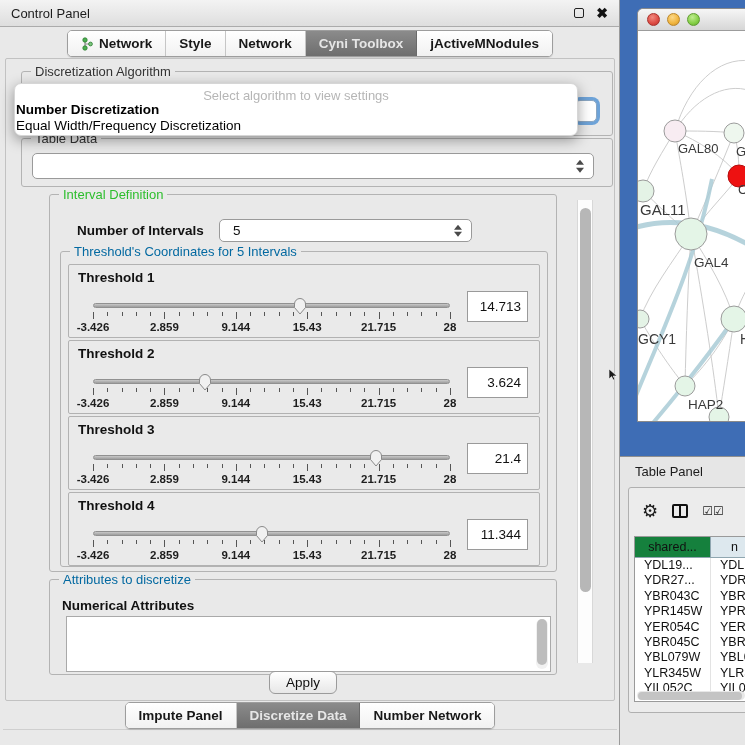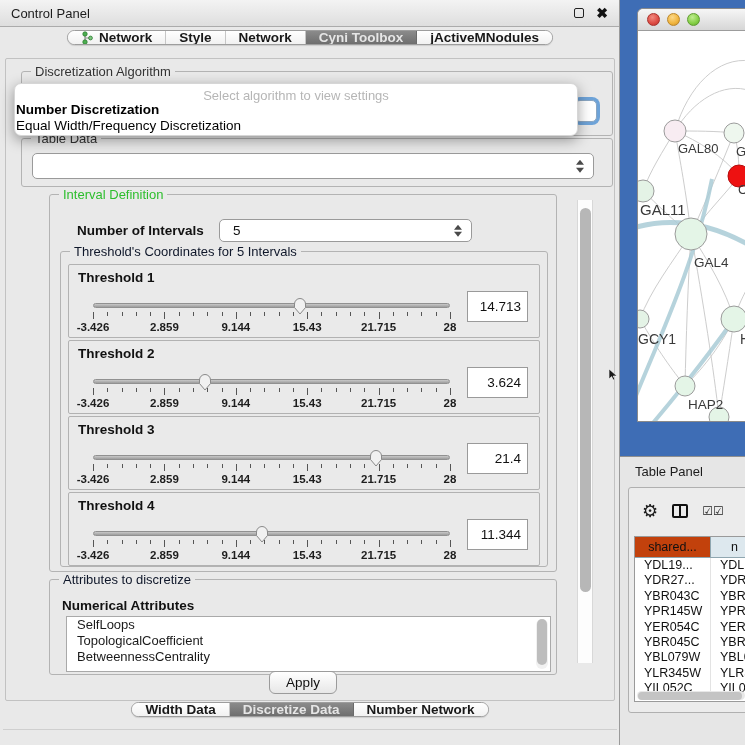--- a/index.html
+++ b/index.html
@@ -8,32 +8,32 @@
   #screen { position:relative; width:745px; height:745px; background:#e9e9e9; }
 
   
   #control-panel { position:absolute; left:0; top:0; width:620px; height:745px; background:#e9e9e9; border-right:1px solid #9a9a9a; }
   #titlebar { position:absolute; left:0; top:0; width:100%; height:27px; background:linear-gradient(#f3f3f3,#dedede); border-bottom:1px solid #ababab; display:flex; align-items:center; padding:0 11px; font-size:13px; color:#1c1c1c; }
   .win-controls { margin-left:auto; display:flex; gap:12px; align-items:center; }
   .float-box { width:10px; height:10px; border:1.6px solid #222; border-radius:2px; }
   .close-x { font-size:14px; font-weight:bold; color:#111; line-height:10px; }
 
   #top-tabbar { position:absolute; left:0; top:30px; width:620px; display:flex; justify-content:center; }
-  .tabgroup { display:flex; border:1px solid #9d9d9d; border-radius:10px; overflow:hidden; height:15px; background:#fbfbfb; box-shadow:0 1px 1px rgba(0,0,0,0.12); }
+  .tabgroup { display:flex; border:1px solid #9d9d9d; border-radius:5px; overflow:hidden; height:27px; background:#fbfbfb; box-shadow:0 1px 1px rgba(0,0,0,0.12); }
   .tab { display:flex; align-items:center; gap:6px; padding:0 13px; font-size:13.5px; font-weight:bold; color:#181818; background:linear-gradient(#ffffff,#f1f1f1); border-right:1px solid #c6c6c6; white-space:nowrap; }
   .tab:last-child { border-right:none; }
   .tab.selected { background:linear-gradient(#8b8b8b,#6e6e6e); color:#e6e6e6; border-right-color:#6a6a6a; }
 
   #content-box { position:absolute; left:5px; top:58px; width:610px; height:643px; border:1px solid #c2c2c2; border-radius:2px; background:#e9e9e9; overflow:hidden; }
   #panel-bottom-line { position:absolute; left:3px; top:729px; width:614px; height:0; border-top:1px solid #cfcfcf; }
 
   .group { position:absolute; border:1px solid #b3b3b3; border-radius:3px; }
   .legend { position:absolute; top:-8px; left:9px; background:#e9e9e9; padding:0 4px; font-size:13px; color:#333; white-space:nowrap; }
   .legend.green { color:#2dbe2d; }
-  .legend.blue { color:#0f172a; }
+  .legend.blue { color:#0369a1; }
 
   .combo { position:absolute; background:#fff; border:1px solid #9a9a9a; border-radius:5px; font-size:13.5px; color:#111; display:flex; align-items:center; padding-left:13px; }
   .stepper { position:absolute; right:9px; top:50%; transform:translateY(-50%); display:flex; flex-direction:column; gap:2.5px; }
   .tri-up   { width:0; height:0; border-left:4px solid transparent; border-right:4px solid transparent; border-bottom:5px solid #4a4a4a; }
   .tri-down { width:0; height:0; border-left:4px solid transparent; border-right:4px solid transparent; border-top:5px solid #4a4a4a; }
 
   
   #combo-fragment { position:absolute; left:569px; top:41px; width:22px; height:22px; background:#fff; border:1px solid #8aa6c2; border-radius:5px; box-shadow:0 0 0 3px #6ea3d8; z-index:5; }
 
   
@@ -83,21 +83,21 @@
   #tp-title { padding:7px 0 0 15px; font-size:13px; color:#1c1c1c; }
   #tp-inner { position:absolute; left:8px; top:30px; width:120px; height:226px; background:#ececec; border:1px solid #b0b0b0; border-radius:3px; }
   #tp-toolbar { position:absolute; left:0; top:10px; width:100%; height:26px; display:flex; align-items:center; gap:14px; padding-left:13px; }
   .gear { font-size:18px; color:#1c1c1c; line-height:18px; }
   .cols-icon { width:16px; height:14px; border:2px solid #111; border-radius:2px; position:relative; }
   .cols-icon::after { content:''; position:absolute; left:5px; top:0; width:2px; height:10px; background:#111; }
   .checks { font-size:12px; color:#222; letter-spacing:0px; white-space:nowrap; }
   #tp-table { position:absolute; left:5px; top:48px; width:114px; height:166px; background:#fff; border:1px solid #9a9a9a; overflow:hidden; }
   #tp-head { display:flex; height:21px; border-bottom:1px solid #8fa6b0; }
   .th-cell { font-size:12.5px; color:#111; display:flex; align-items:center; }
-  .th-cell.c1 { width:76px; background:#c2410c; border-right:1px solid #8fa6b0; justify-content:center; }
+  .th-cell.c1 { width:76px; background:#15803d; border-right:1px solid #8fa6b0; justify-content:center; }
   .th-cell.c2 { flex:1; background:#dde8ee; padding-left:20px; }
   .tp-row { display:flex; height:15.4px; }
   .td-cell { font-size:12.5px; color:#111; white-space:nowrap; overflow:hidden; }
   .td-cell.c1 { width:76px; padding-left:9px; border-right:1px solid #e3e3e3; }
   .td-cell.c2 { flex:1; padding-left:9px; }
   #tp-hscroll { position:absolute; left:2px; bottom:1px; width:108px; height:9px; background:#e8e8e8; border-radius:5px; }
   #tp-hscroll-thumb { position:absolute; left:1px; top:0.5px; width:104px; height:8px; background:#c4c4c4; border-radius:4px; }
 
   #cursor { position:absolute; left:609px; top:367px; z-index:99; }
   svg text { font-family:"Liberation Sans",sans-serif; }
@@ -358,44 +358,39 @@
                 <div class="value-box">11.344</div>
               </div>
             </div>
         </div>
       </div>
 
       <div class="group" style="left:43px; top:520px; width:508px; height:96px;">
         <span class="legend blue">Attributes to discretize</span>
         <span id="attr-header">Numerical Attributes</span>
         <div id="attr-list">
-          <div id="attr-items">
-              <div class="attr-item">SelfLoops</div>
-              <div class="attr-item">TopologicalCoefficient</div>
-              <div class="attr-item">BetweennessCentrality</div>
-            </div>
           <div id="attr-scroll">
               <div id="attr-scroll-thumb"></div>
             </div>
         </div>
       </div>
 
       <div id="apply-btn">Apply</div>
     </div>
 
     <div id="v-scroll">
       <div id="v-scroll-thumb"></div>
     </div>
 
     <div id="panel-bottom-line"></div>
 
     <div id="bottom-tabbar">
       <div class="tabgroup" id="bottom-tabgroup">
           <div class="tab">
-            <span>Width Data</span>
+            <span>Impute Panel</span>
           </div>
           <div class="tab selected">
             <span>Discretize Data</span>
           </div>
           <div class="tab">
             <span>Number Network</span>
           </div>
         </div>
     </div>
 

